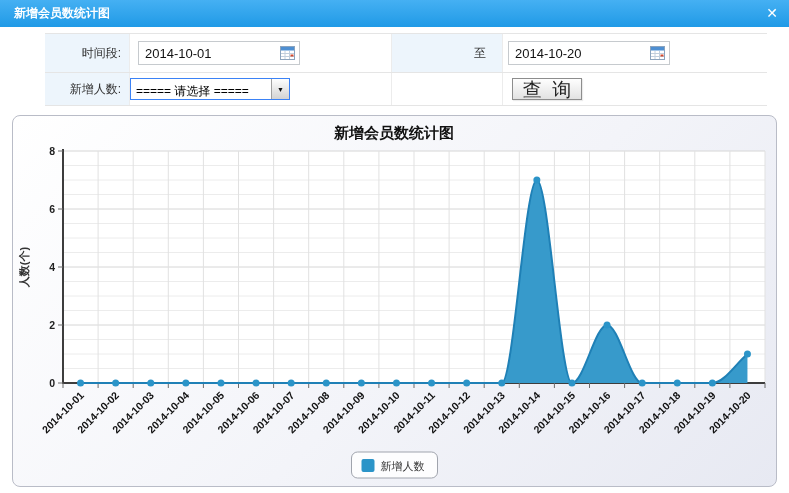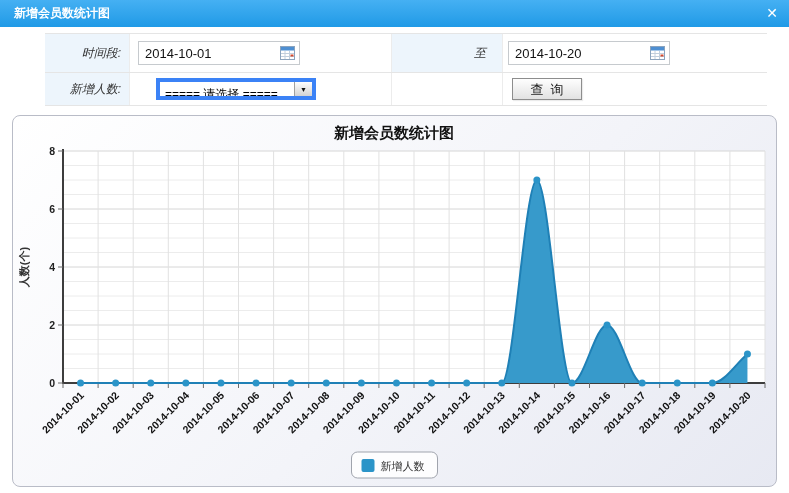--- a/index.html
+++ b/index.html
@@ -26,45 +26,44 @@
     border-top:1px solid #e5e5e5; font-size:12px; color:#333;
   }
   .frow { display:grid; grid-template-columns:85px 262px 111px 1fr; border-bottom:1px solid #e5e5e5; }
   .frow > div { border-right:1px solid #ececec; position:relative; }
   .frow > div:last-child { border-right:none; }
   .row1 { height:39px; }
   .row2 { height:33px; }
   .cell-label {
     background:#edf5fc; display:flex; align-items:center; justify-content:flex-end;
     padding-right:8px;
-    font-style:italic;
   }
   .cell-label.plain { background:#edf5fc; padding-right:16px; }
   .date-wrap { position:absolute; left:8px; top:7px; width:162px; height:24px; }
   .date-input {
     width:100%; height:100%; border:1px solid #c6cace; background:#fff;
     font-family:inherit; font-size:13px; color:#111; padding:0 24px 0 6px;
   }
   .cal-icon { position:absolute; right:5px; top:5px; width:15px; height:14px; cursor:pointer; }
   
   .select-box {
-    position:absolute; left:26px; top:5px; width:160px; height:22px;
-    border:4px solid #3b82f6; background:#fff; display:flex; cursor:pointer;
+    position:absolute; left:0; top:5px; width:160px; height:22px;
+    border:1px solid #3b82f6; background:#fff; display:flex; cursor:pointer;
   }
   .select-text { flex:1; padding:4px 4px 0 5px; font-size:12px; color:#000; white-space:nowrap; overflow:hidden; }
   .select-btn {
     width:18px; border-left:1px solid #a0a0a0;
     background:linear-gradient(#fefefe,#d3d3d3);
     display:flex; align-items:center; justify-content:center;
     font-size:7px; color:#111;
   }
   .query-btn {
     position:absolute; left:9px; top:5px; width:70px; height:22px;
     border:1px solid #8d8d8d; background:linear-gradient(#fefefe,#e2e2e2);
-    font-family:inherit; font-size:13px; color:#222; white-space:pre;
+    font-family:inherit; font-size:19px; color:#222; white-space:pre;
     text-align:center; line-height:19px; cursor:pointer;
     box-shadow:1px 1px 1px rgba(0,0,0,0.08);
   }
   
   .chart-panel {
     position:absolute; left:12px; top:115px; width:765px; height:372px;
     border:1px solid #b9bcc7; border-radius:8px;
     background:linear-gradient(135deg,#ffffff 0%,#f3f4f9 55%,#e7e9f2 100%);
     overflow:hidden;
   }

